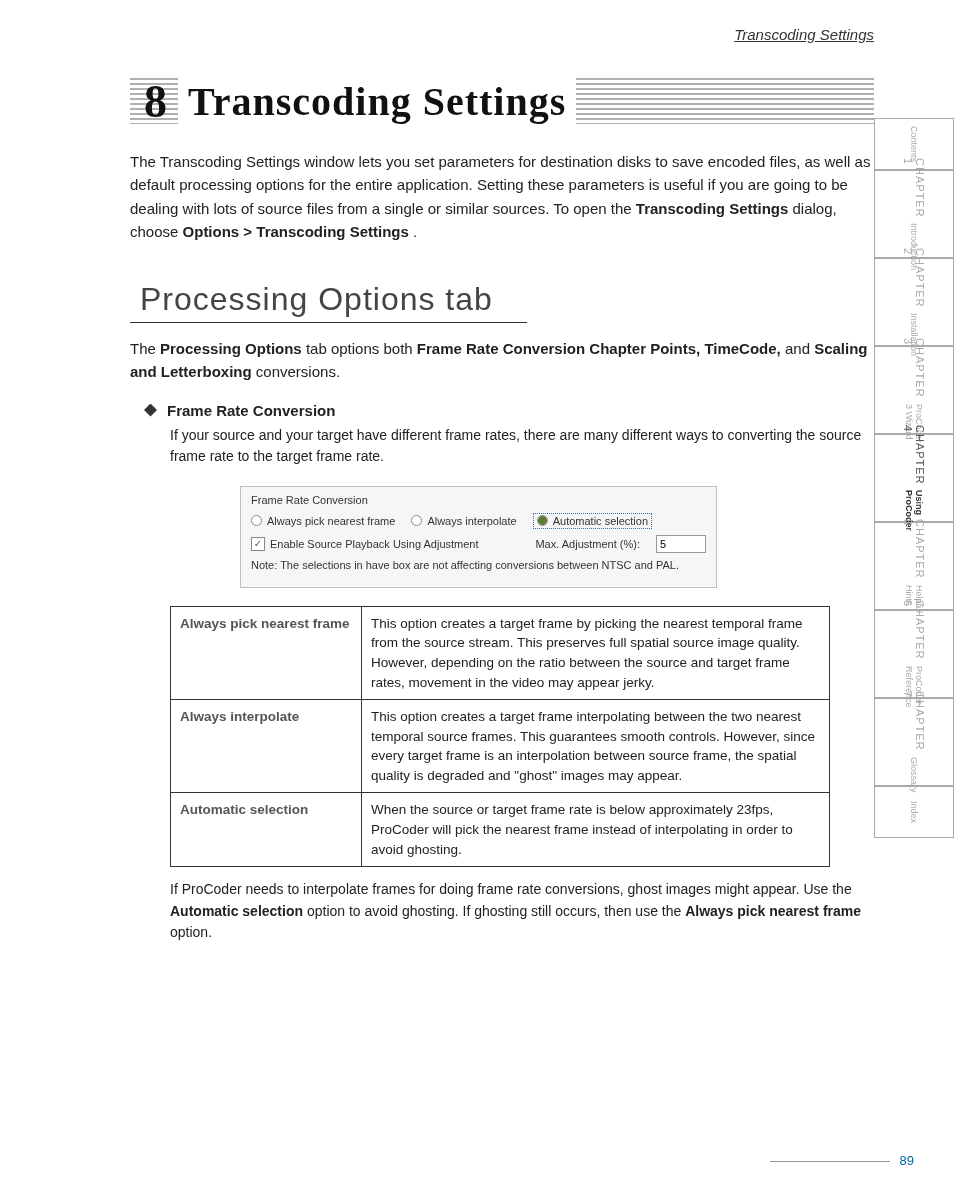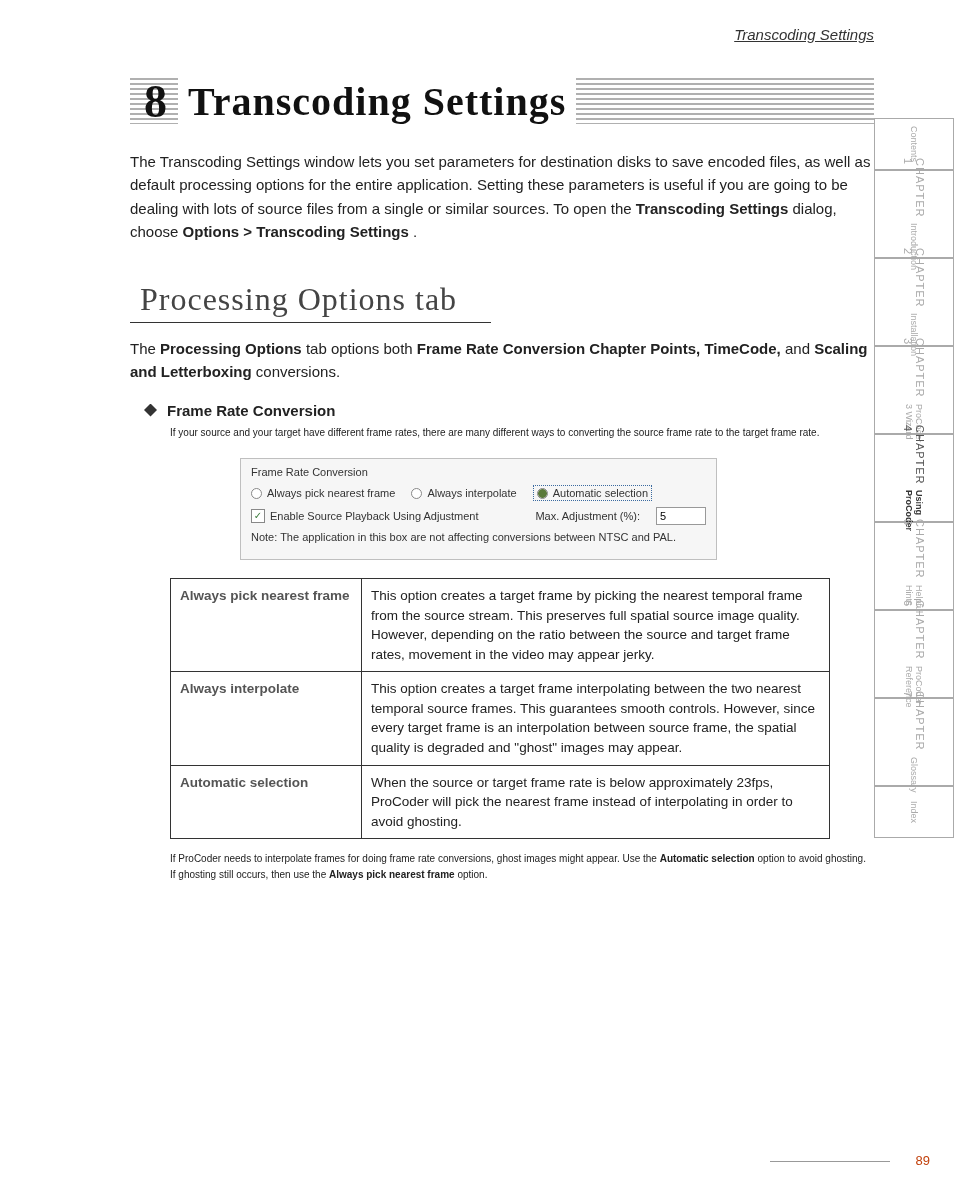--- a/index.html
+++ b/index.html
@@ -5,27 +5,27 @@
   body{margin:0;background:#fff;font-family:Arial,Helvetica,sans-serif;color:#222;width:954px}
   .page{position:relative;padding:26px 80px 40px 130px;box-sizing:border-box;min-height:1202px}
   .running-head{text-align:right;font-style:italic;text-decoration:underline;font-size:15px;color:#333;margin-bottom:35px}
   .title-band{position:relative;height:46px;margin-bottom:26px}
   .band-lines{position:absolute;inset:0;background:repeating-linear-gradient(to bottom,#b0b0b0 0 2px,#fff 2px 5px)}
   .title-text{position:relative;font-family:"Times New Roman",serif;font-weight:900;font-size:40px;letter-spacing:1px;color:#111;display:flex;align-items:center;height:100%}
   .title-text .num{font-size:46px;margin:0 10px 0 14px}
   .title-text .words{background:#fff;padding:0 10px}
   p{font-size:15px;line-height:1.55;margin:0 0 10px 0}
   .intro b{font-weight:bold}
-  .h2{font-family:Liberation Serif, serif;font-weight:300;font-size:32px;letter-spacing:1px;color:#444;border-bottom:1px solid #333;display:inline-block;padding:4px 34px 4px 10px;margin:24px 0 14px 0}
+  .h2{font-family:Liberation Sans, sans-serif;font-weight:300;font-size:32px;letter-spacing:1px;color:#444;border-bottom:1px solid #333;display:inline-block;padding:4px 34px 4px 10px;margin:24px 0 14px 0}
   .sub-intro{font-size:15px;line-height:1.55;margin-bottom:18px}
   .sub-intro b{font-weight:bold}
   .bullet-head{display:flex;align-items:center;gap:10px;margin:14px 0 6px 14px}
   .diamond{width:13px;height:13px;background:#333;transform:rotate(0deg);clip-path:polygon(50% 0,100% 50%,50% 100%,0 50%)}
   .bullet-head span{font-weight:bold;font-size:15px}
-  .indent{margin-left:40px;font-size:10px;line-height:1.55}
+  .indent{margin-left:40px;font-size:14px;line-height:1.55}
   .shot{margin:18px 0 18px 110px;width:475px;border:1px solid #bfbfbf;background:#f6f6f6;font-family:Tahoma,Arial,sans-serif}
   .shot-inner{padding:8px 10px 10px 10px;font-size:11px;color:#333}
   .shot-row{display:flex;align-items:center;gap:16px;margin:6px 0}
   .radio,.check{display:inline-flex;align-items:center;gap:5px}
   .radio .dot{width:11px;height:11px;border:1px solid #888;border-radius:50%;background:#fff;box-sizing:border-box}
   .radio.sel .dot{background:radial-gradient(circle at 50% 50%,#5a7a3a 0 4px,#fff 5px)}
   .radio.auto{padding:1px 3px;border:1px dotted #3a6aa0}
   .check .box{width:12px;height:12px;border:1px solid #888;background:#fff;display:inline-flex;align-items:center;justify-content:center;font-size:10px;color:#3a7a3a;line-height:1}
   .shot input[type=text]{width:42px;height:16px;border:1px solid #999;font-size:11px;padding:0 3px;background:#fff}
   .shot-title{position:relative;top:-1px;margin-bottom:4px;font-size:11px}
@@ -33,21 +33,21 @@
   table.opts td{border:1px solid #333;padding:7px 9px;vertical-align:top;line-height:1.45}
   table.opts td.k{width:172px;font-weight:bold;color:#555}
   .closing{margin-left:40px;margin-top:6px}
   .side{position:absolute;right:0;top:118px;border-left:1px solid #aaa;border-right:1px solid #aaa}
   .tab{width:78px;height:88px;border-top:1px solid #aaa;border-bottom:1px solid #aaa;display:flex;flex-direction:row;align-items:center;justify-content:center;gap:6px;font-size:9px;color:#aaa;writing-mode:vertical-rl;text-orientation:mixed;padding:6px 0;box-sizing:border-box}
   .tab.small{height:52px}
   .tab .big{font-size:11px;letter-spacing:1px}
   .tab.active{background:#fff}
   .tab.active .sub{font-weight:bold;color:#333}
   .tab.active .big{color:#555}
-  .pgnum{position:absolute;right:24px;bottom:34px;font-size:13px;color:#c2410c}
+  .pgnum{position:absolute;right:40px;bottom:34px;font-size:13px;color:#0369a1}
   .pgline{position:absolute;right:64px;bottom:40px;width:120px;height:1px;background:#999}
 </style>
 </head>
 <body>
 
 <div class="page">
   <div class="running-head">Transcoding Settings</div>
 
   <div class="title-band">
     <div class="band-lines"></div>
@@ -102,21 +102,21 @@
       </div>
       <div class="shot-row">
         <span class="check">
             <span class="box">✓</span>
             <span>Enable Source Playback Using Adjustment</span>
           </span>
         <span style="margin-left:auto">Max. Adjustment (%):</span>
         <input type="text" value="5" style="">
       </div>
       <div class="shot-row">
-          <span>Note: The application in this box are not affecting conversions between NTSC and PAL.</span>
+          <span>Note: The selections in have box are not affecting conversions between NTSC and PAL.</span>
         </div>
     </div>
   </div>
 
   <table class="opts">
     <tbody>
         <tr>
       <td class="k">Always pick nearest frame</td>
       <td>This option creates a target frame by picking the nearest temporal frame from the source stream. This preserves full spatial source image quality. However, depending on the ratio between the source and target frame rates, movement in the video may appear jerky.</td>
     </tr>

